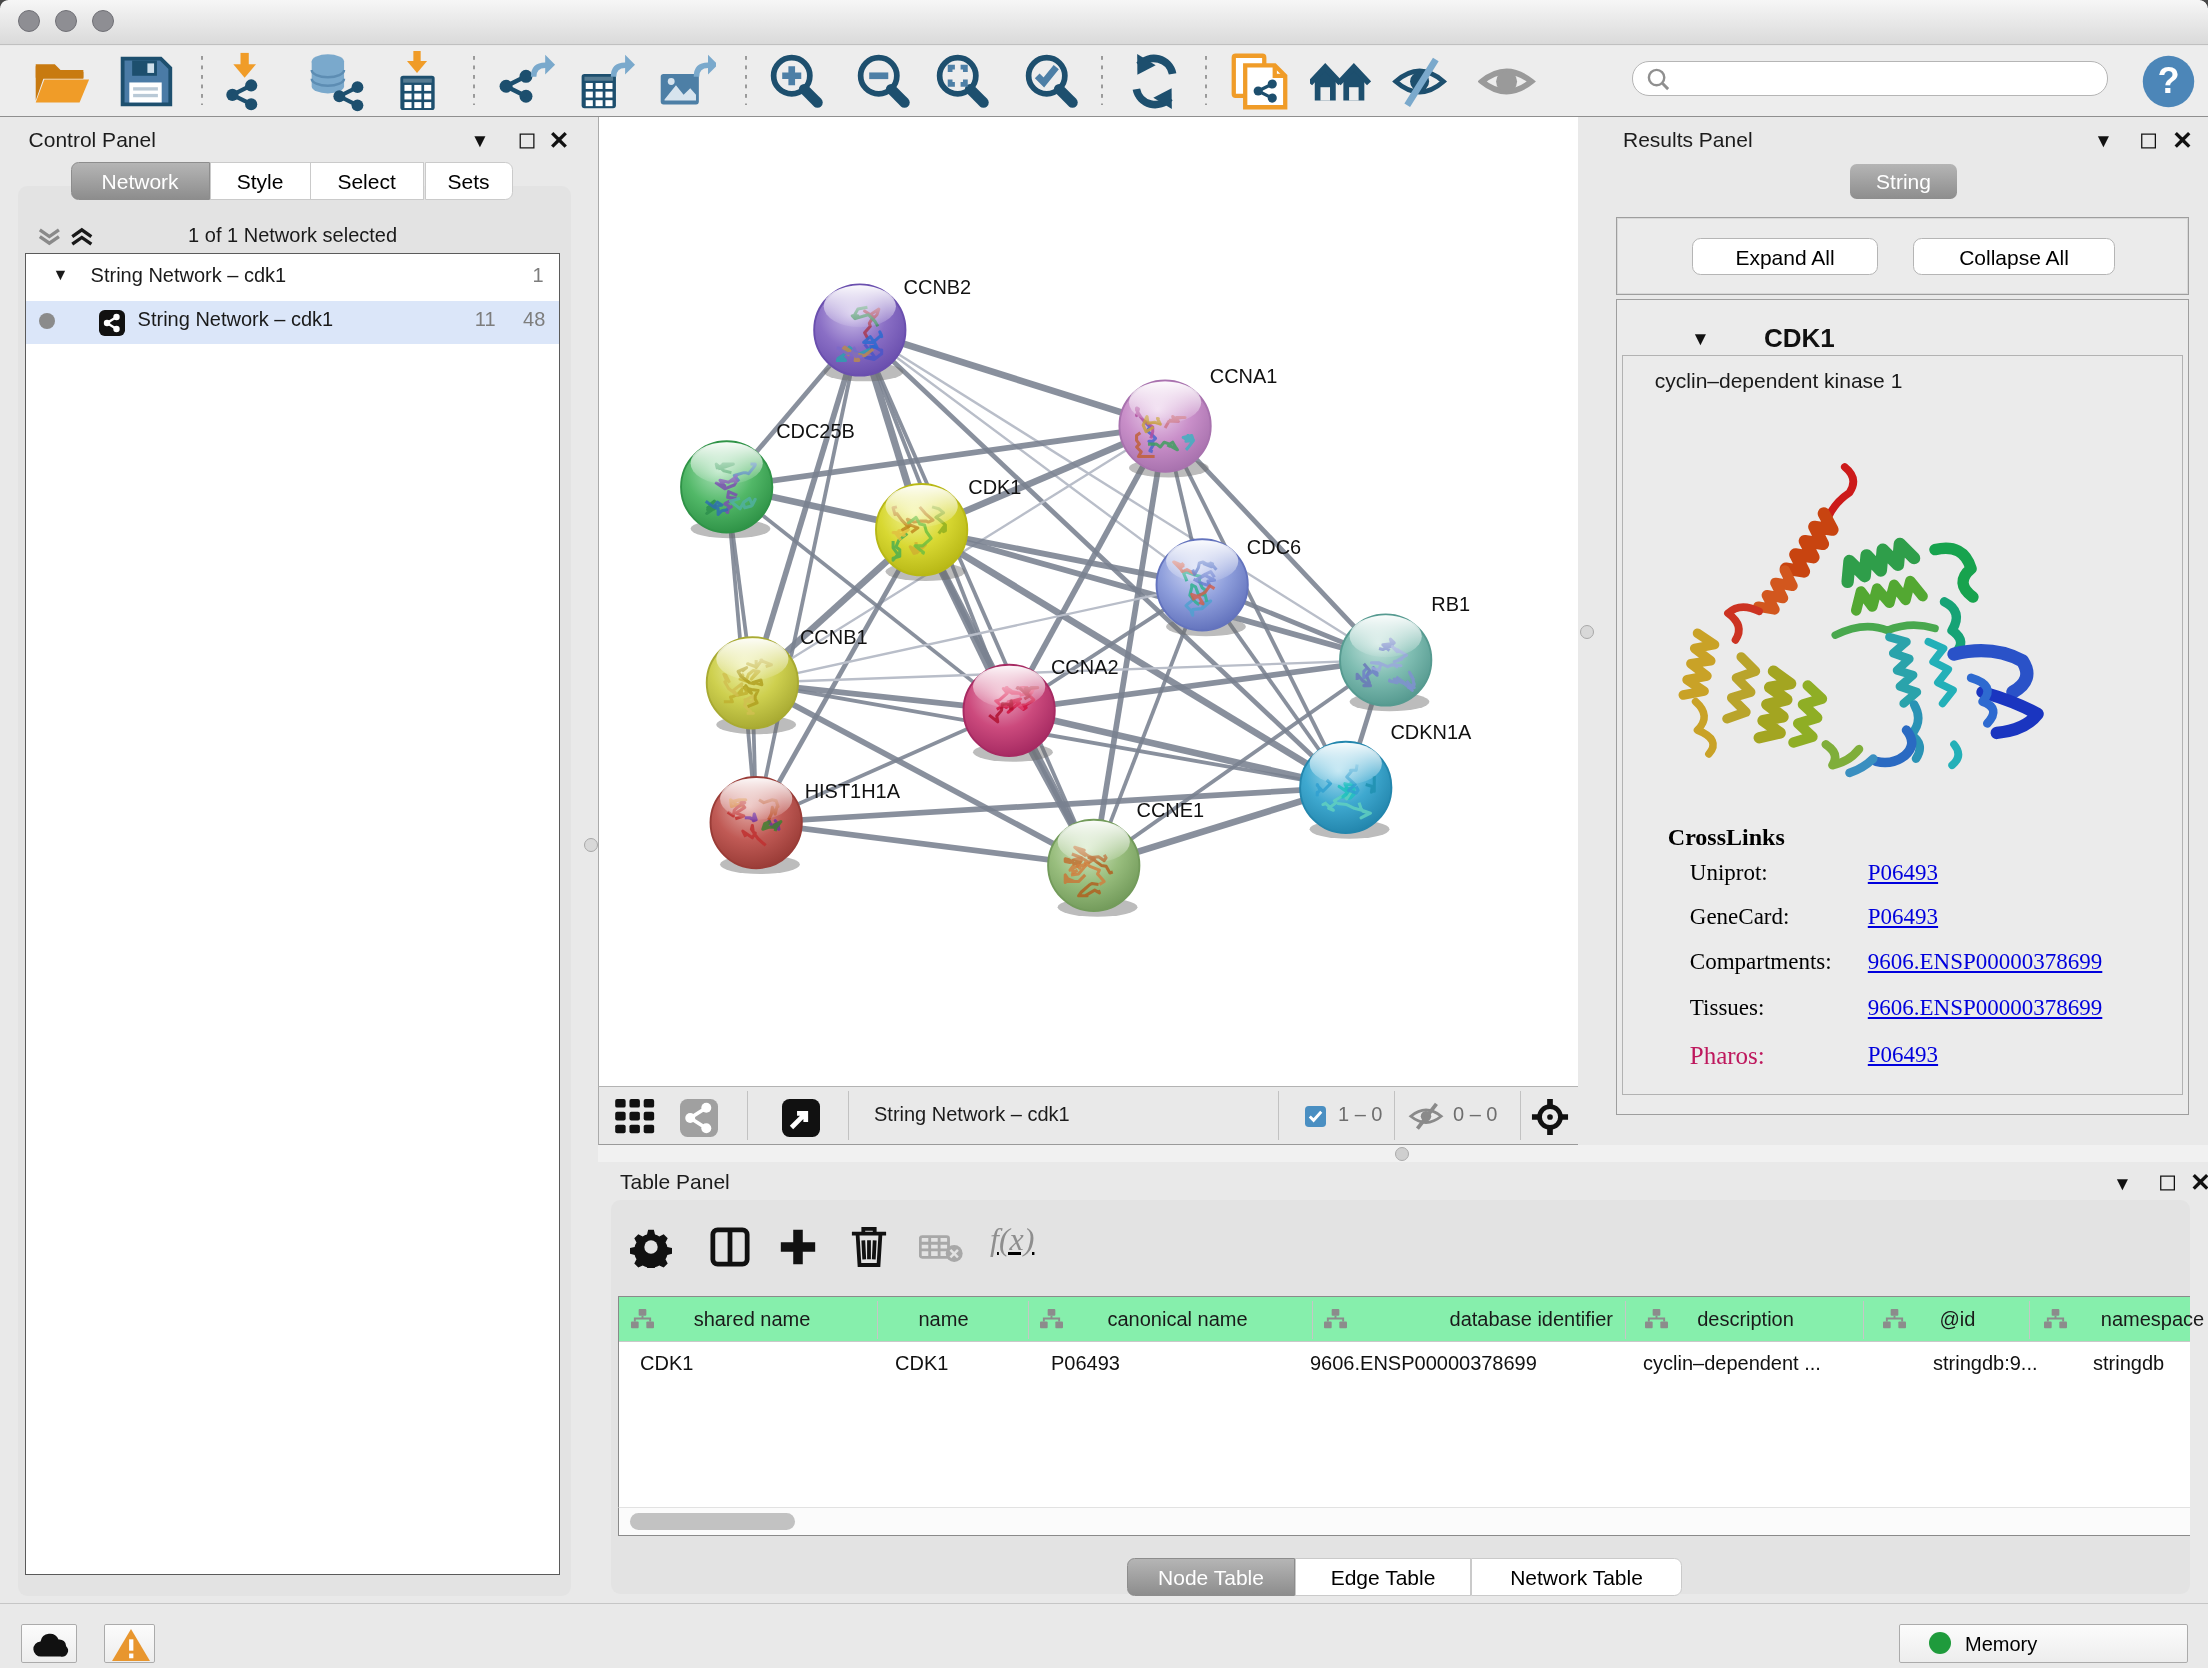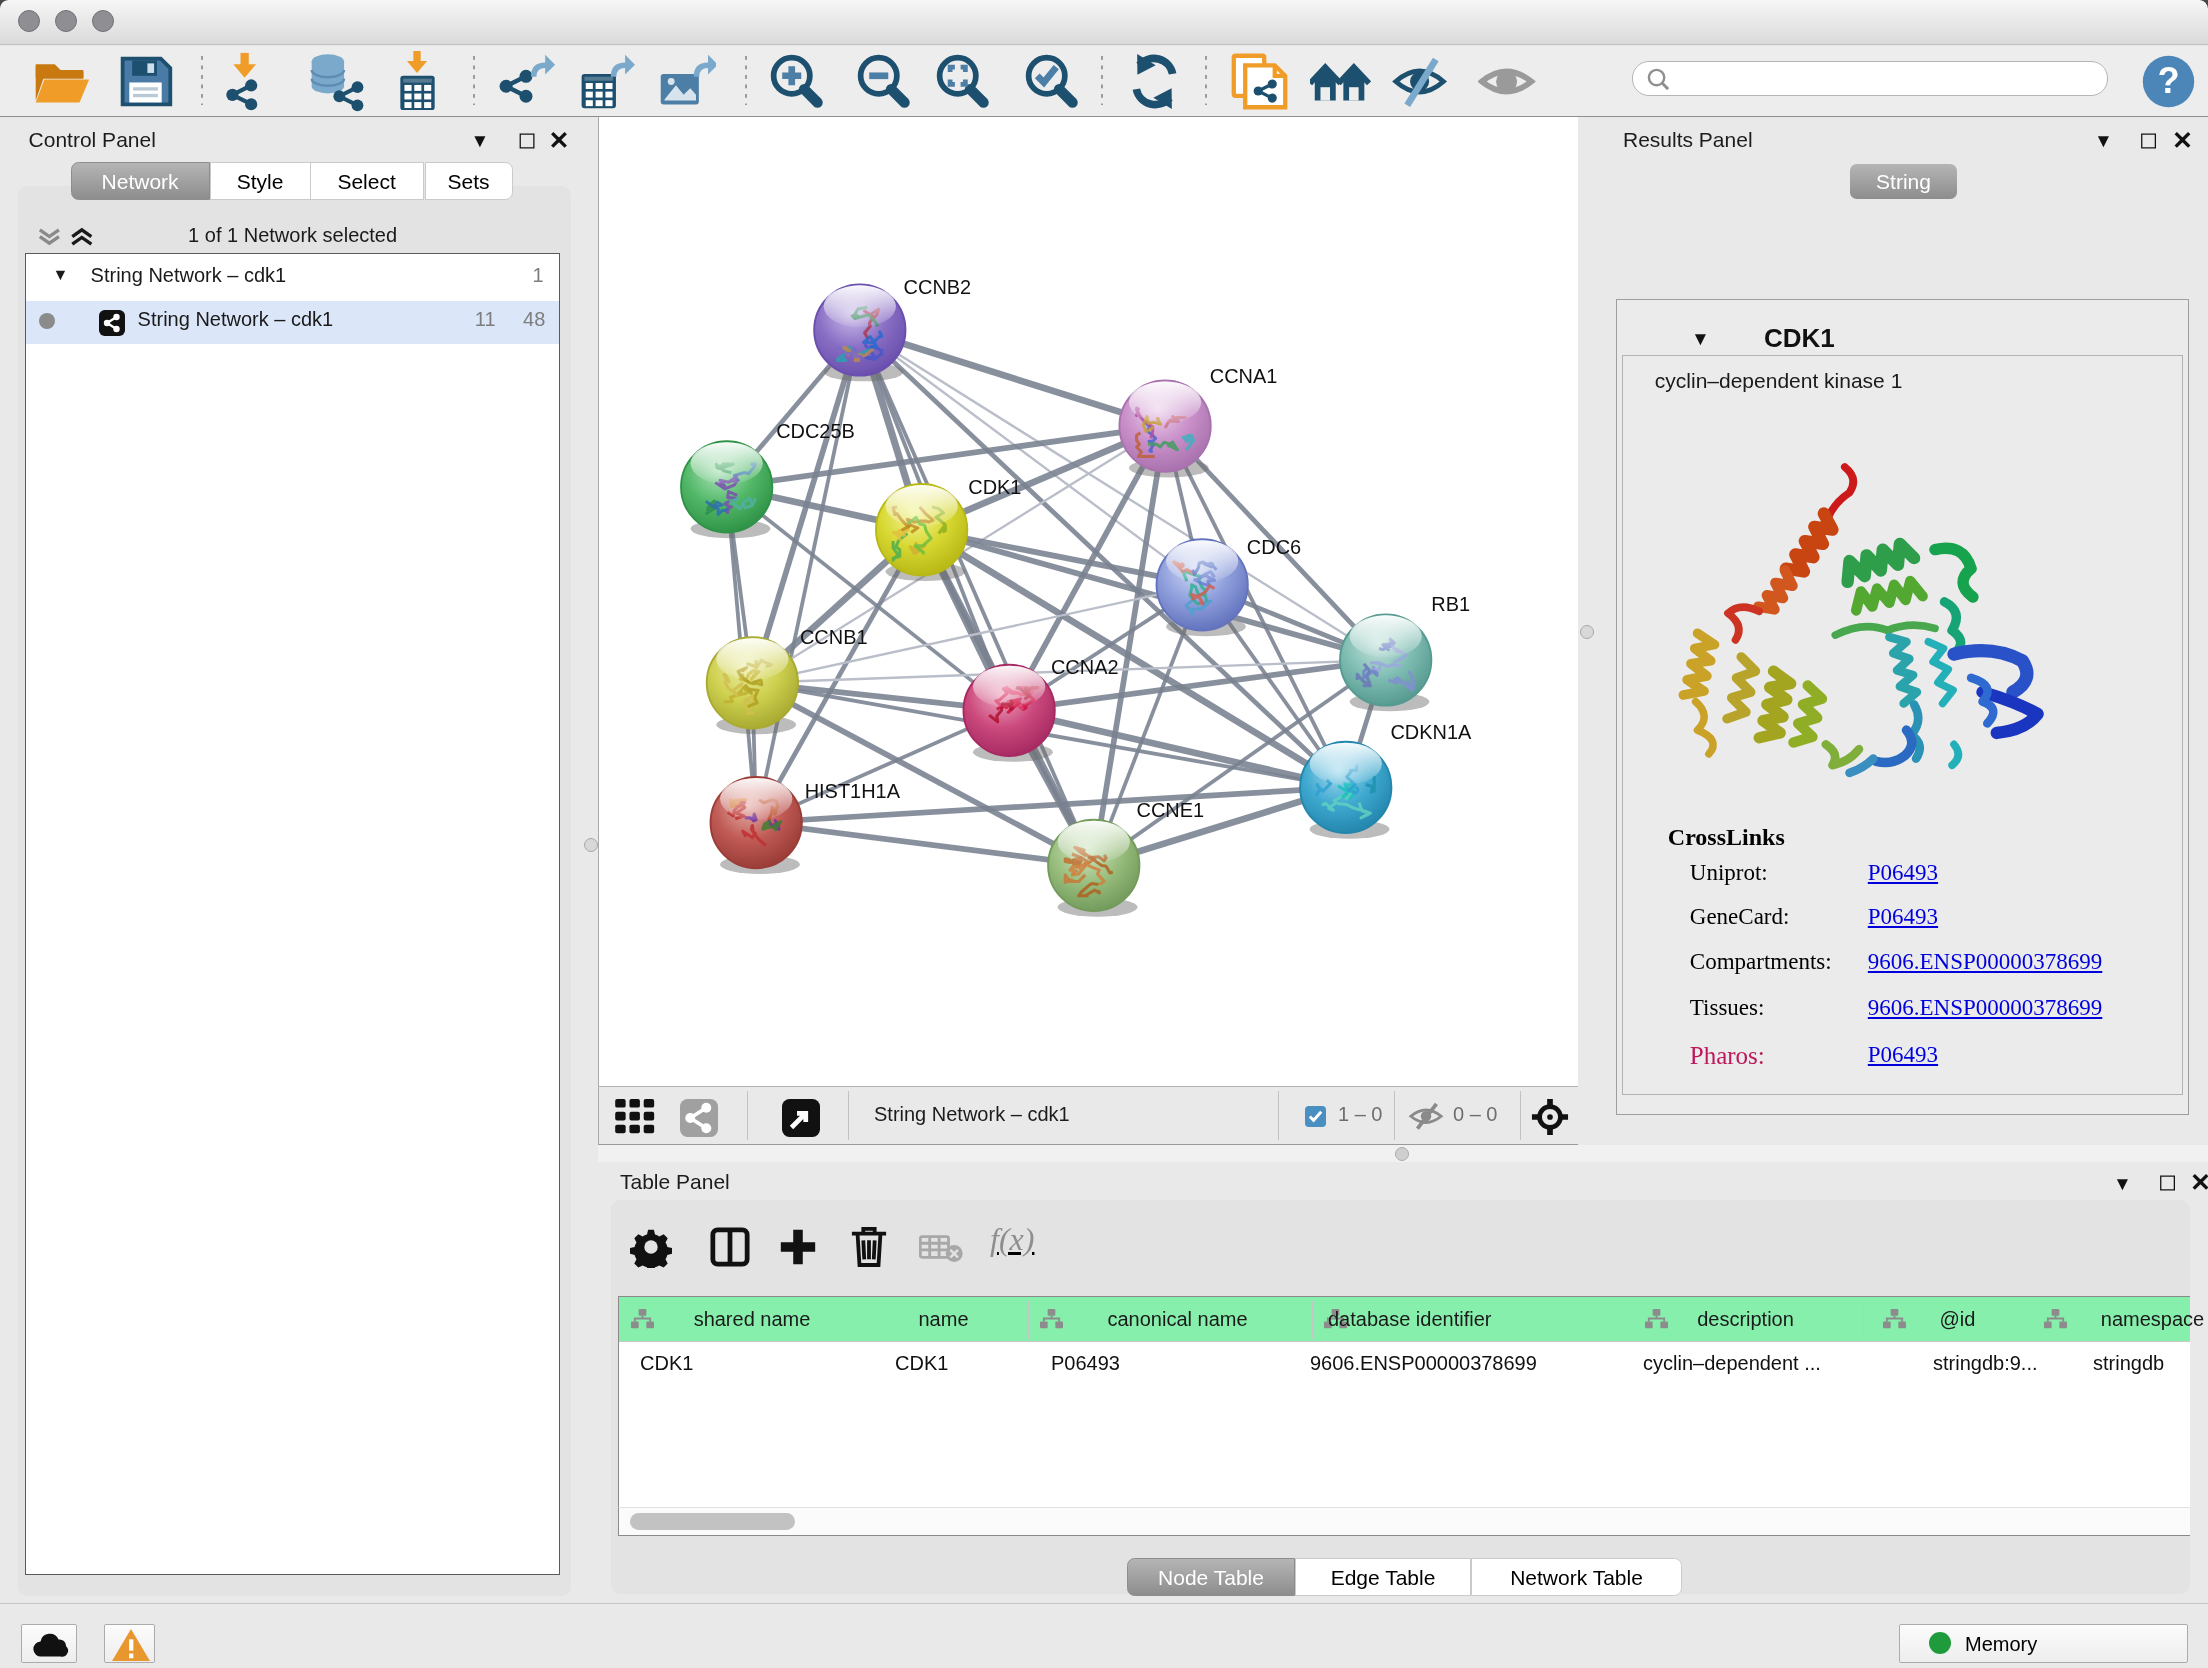--- a/index.html
+++ b/index.html
@@ -627,20 +627,24 @@
 </div>
 
 <div class="abs" style="left:1580px;top:625px;width:14.3px;height:14.3px;border-radius:50%;background:#d8d8d8;border:1px solid #a8a8a8;"></div>
 <div class="abs" style="left:584px;top:838px;width:14.3px;height:14.3px;border-radius:50%;background:#d8d8d8;border:1px solid #a8a8a8;"></div>
 <div id="results" class="abs">
   <span class="ptitle" style="position:absolute;left:45px;top:10.5px;">Results Panel</span>
   <div class="picon" style="left:516px;top:13.3px;">▼</div>
   <div class="picon" style="left:561px;top:8.6px;font-size:23px;">◻</div>
   <div class="picon" style="left:594px;top:8.6px;font-size:25px;font-weight:bold;">✕</div>
   <div style="position:absolute;left:272px;top:47px;width:107px;height:35px;border-radius:6.7px;background:linear-gradient(#b5b5b5,#8d8d8d);color:#fff;text-align:center;line-height:35px;font-size:21px;">String</div>
+  <div style="position:absolute;left:38px;top:100px;width:573px;height:78px;background:#ebebeb;border:1px solid #9e9e9e;box-shadow:inset 0 0 0 1px #d8d8d8;">
+    <div style="position:absolute;left:75px;top:20px;width:186px;height:37px;background:#fff;border:1px solid #b5b5b5;border-radius:8.6px;text-align:center;line-height:37px;font-size:21px;">Expand All</div>
+    <div style="position:absolute;left:296px;top:20px;width:202px;height:37px;background:#fff;border:1px solid #b5b5b5;border-radius:8.6px;text-align:center;line-height:37px;font-size:21px;">Collapse All</div>
+  </div>
   <div style="position:absolute;left:38px;top:182px;width:573px;height:816px;background:#ebebeb;border:1px solid #9e9e9e;">
     <div class="picon" style="left:74px;top:27.6px;">▼</div>
     <div style="position:absolute;left:147px;top:23px;font-size:26px;font-weight:bold;color:#111;">CDK1</div>
     <div style="position:absolute;left:4.8px;top:55px;width:561px;height:740px;background:#ebebeb;border:1px solid #b2b2b2;">
       <div style="position:absolute;left:32px;top:13.3px;font-size:21px;color:#1a1a1a;">cyclin–dependent kinase 1</div>
       <div style="position:absolute;left:46px;top:103px;"><svg width="380" height="319" viewBox="0 0 400 335">
             <path d="M185,8 Q200,20 190,35 Q175,45 168,60 " fill="none" stroke="#cc1a1a" stroke-width="8" stroke-linejoin="round" stroke-linecap="round"></path>
             <path d="M163,57 L172,74 L153,71 L162,89 L143,86 L152,103 L133,100 L142,118 L123,115" fill="none" stroke="#c84410" stroke-width="13" stroke-linejoin="round" stroke-linecap="round"></path>
             <path d="M122,117 L130,133 L112,130 L120,146 L103,143 L111,158 L94,155" fill="none" stroke="#d2571e" stroke-width="11" stroke-linejoin="round" stroke-linecap="round"></path>
             <path d="M95,160 Q75,150 62,162 Q80,175 70,190 " fill="none" stroke="#cc3322" stroke-width="8" stroke-linejoin="round" stroke-linecap="round"></path>
@@ -746,21 +750,21 @@
           </svg></div>
         <div style="position:absolute;left:416px;top:10.5px;width:285px;text-align:center;font-size:20px;color:#1a1a1a;">canonical name</div>
         <div style="position:absolute;left:704px;top:10.5px;"><svg width="25" height="23" viewBox="0 0 26 24">
             <g fill="#8c8c8c">
               <rect x="9" y="1" width="8" height="7" rx="1"></rect>
               <rect x="1" y="14" width="8" height="7" rx="1"></rect>
               <rect x="17" y="14" width="8" height="7" rx="1"></rect>
               <path d="M13 8 L13 11 L5 11 L5 14 M13 11 L21 11 L21 14" stroke="#8c8c8c" stroke-width="2" fill="none"></path>
             </g>
           </svg></div>
-        <div style="position:absolute;left:709px;top:10.5px;width:285px;text-align:left;font-size:20px;color:#1a1a1a;">database identifier</div>
+        <div style="position:absolute;left:709px;top:10.5px;width:285px;text-align:right;font-size:20px;color:#1a1a1a;">database identifier</div>
         <div style="position:absolute;left:1025px;top:10.5px;"><svg width="25" height="23" viewBox="0 0 26 24">
             <g fill="#8c8c8c">
               <rect x="9" y="1" width="8" height="7" rx="1"></rect>
               <rect x="1" y="14" width="8" height="7" rx="1"></rect>
               <rect x="17" y="14" width="8" height="7" rx="1"></rect>
               <path d="M13 8 L13 11 L5 11 L5 14 M13 11 L21 11 L21 14" stroke="#8c8c8c" stroke-width="2" fill="none"></path>
             </g>
           </svg></div>
         <div style="position:absolute;left:984px;top:10.5px;width:285px;text-align:center;font-size:20px;color:#1a1a1a;">description</div>
         <div style="position:absolute;left:1263px;top:10.5px;"><svg width="25" height="23" viewBox="0 0 26 24">

